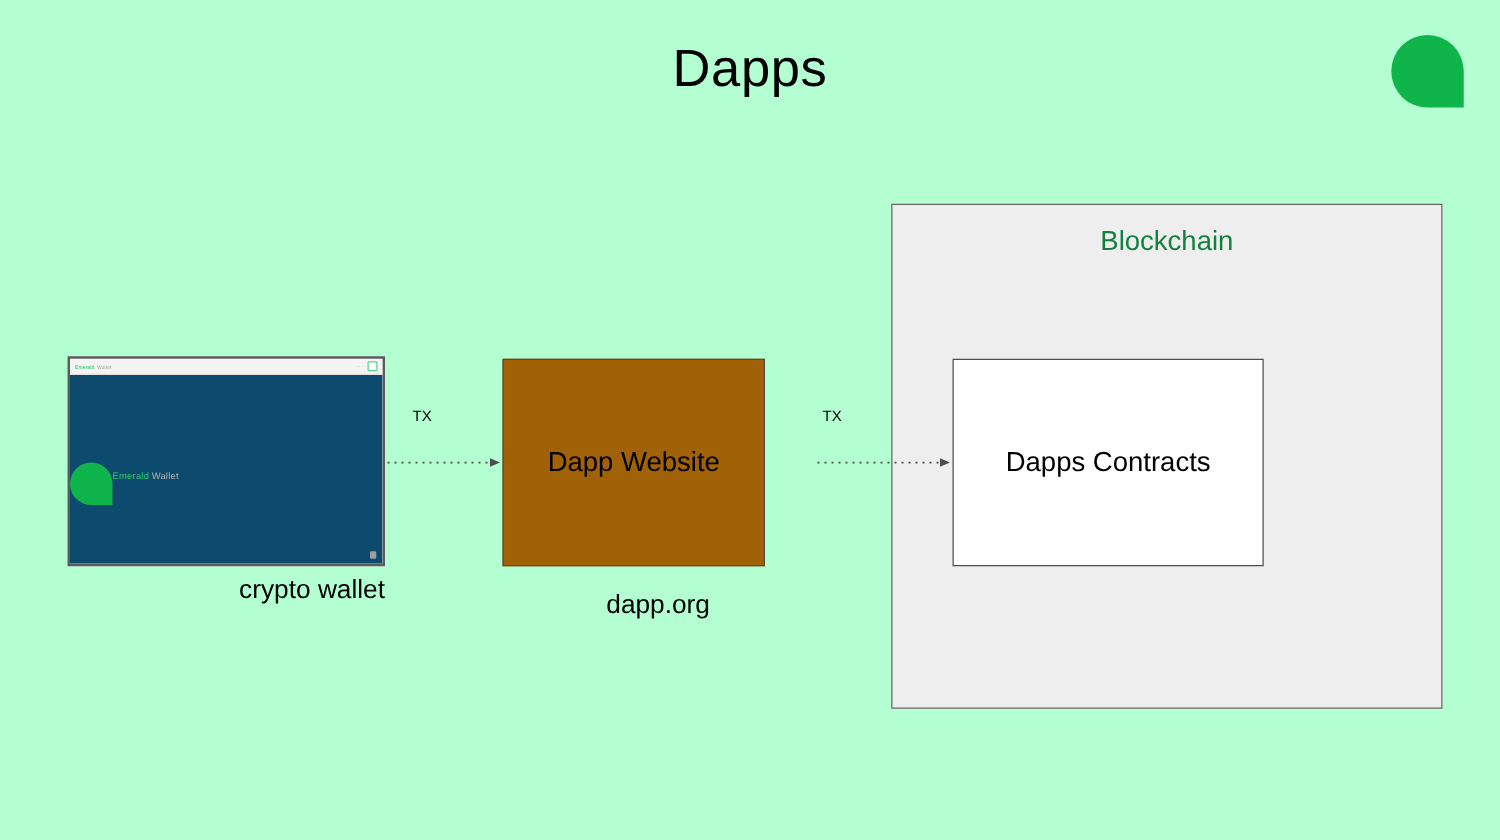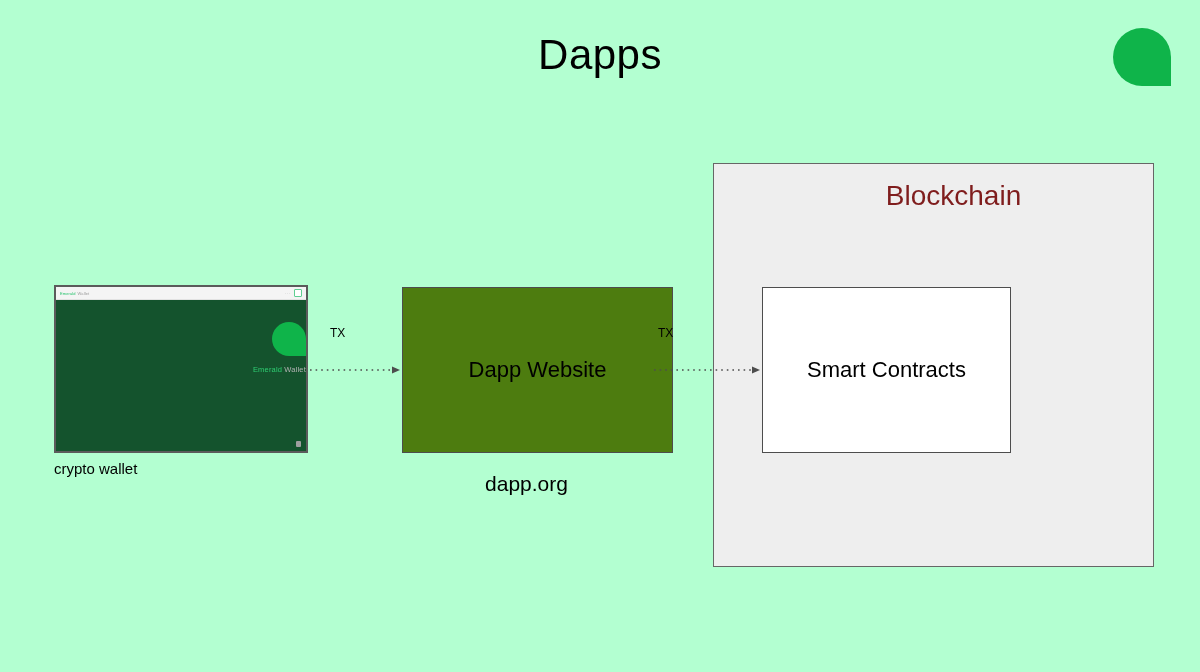--- a/index.html
+++ b/index.html
@@ -63,23 +63,22 @@
     background: #eeeeee;
     border: 1px solid #666666;
     box-sizing: border-box;
   }
   #blockchain-label {
     position: absolute;
     left: 0;
     top: 16px;
     width: 100%;
     text-align: center;
-    font-size: 28px;
-    color: #7f1d1d;
-    padding-left: 20px;
+    font-size: 22px;
+    color: #15803d;
   }
 
   
   #smart-contracts-box {
     position: absolute;
     left: 762px;
     top: 287px;
     width: 249px;
     height: 166px;
     background: #ffffff;
@@ -92,23 +91,23 @@
   #smart-contracts-label {
     font-size: 22px;
     color: #000000;
   }
 
   
   #dapp-website-box {
     position: absolute;
     left: 402px;
     top: 287px;
-    width: 271px;
+    width: 210px;
     height: 166px;
-    background: #4d7c0f;
+    background: #a16207;
     border: 1px solid #4d4d4d;
     box-sizing: border-box;
     display: flex;
     align-items: center;
     justify-content: center;
   }
   #dapp-website-label {
     font-size: 22px;
     color: #000000;
   }
@@ -182,24 +181,24 @@
     background: #ffffff;
     display: block;
   }
 
   #wallet-body {
     position: absolute;
     left: 0;
     top: 13px;
     width: 100%;
     height: calc(100% - 13px);
-    background: #14532d;
-    display: flex;
-    flex-direction: column;
-    align-items: flex-end;
+    background: #0c4a6e;
+    display: flex;
+    flex-direction: row;
+    align-items: center;
   }
   #wallet-logo {
     margin-top: 22px;
     width: 34px;
     height: 34px;
   }
   #wallet-logo .teardrop {
     background: #0fb44a;
   }
   #wallet-brand-line {
@@ -219,22 +218,22 @@
     height: 6px;
     background: #9e9e9e;
     border-radius: 1px;
   }
 
   #wallet-caption {
     position: absolute;
     left: 54px;
     top: 460px;
     width: 254px;
-    text-align: left;
-    font-size: 15px;
+    text-align: right;
+    font-size: 21px;
     color: #000000;
   }
 
   
   .edge-svg {
     position: absolute;
     left: 0; top: 0;
     width: 1200px;
     height: 672px;
     pointer-events: none;
@@ -256,21 +255,21 @@
 
   <div id="brand-logo">
     <div class="teardrop"></div>
   </div>
 
   <div id="blockchain-container">
     <div id="blockchain-label">Blockchain</div>
   </div>
 
   <div id="smart-contracts-box">
-    <div id="smart-contracts-label">Smart Contracts</div>
+    <div id="smart-contracts-label">Dapps Contracts</div>
   </div>
 
   <div id="dapp-website-box">
     <div id="dapp-website-label">Dapp Website</div>
   </div>
   <div id="dapp-website-caption">dapp.org</div>
 
   <div id="wallet-window">
     <div id="wallet-toolbar">
       <div id="wallet-toolbar-brand">

